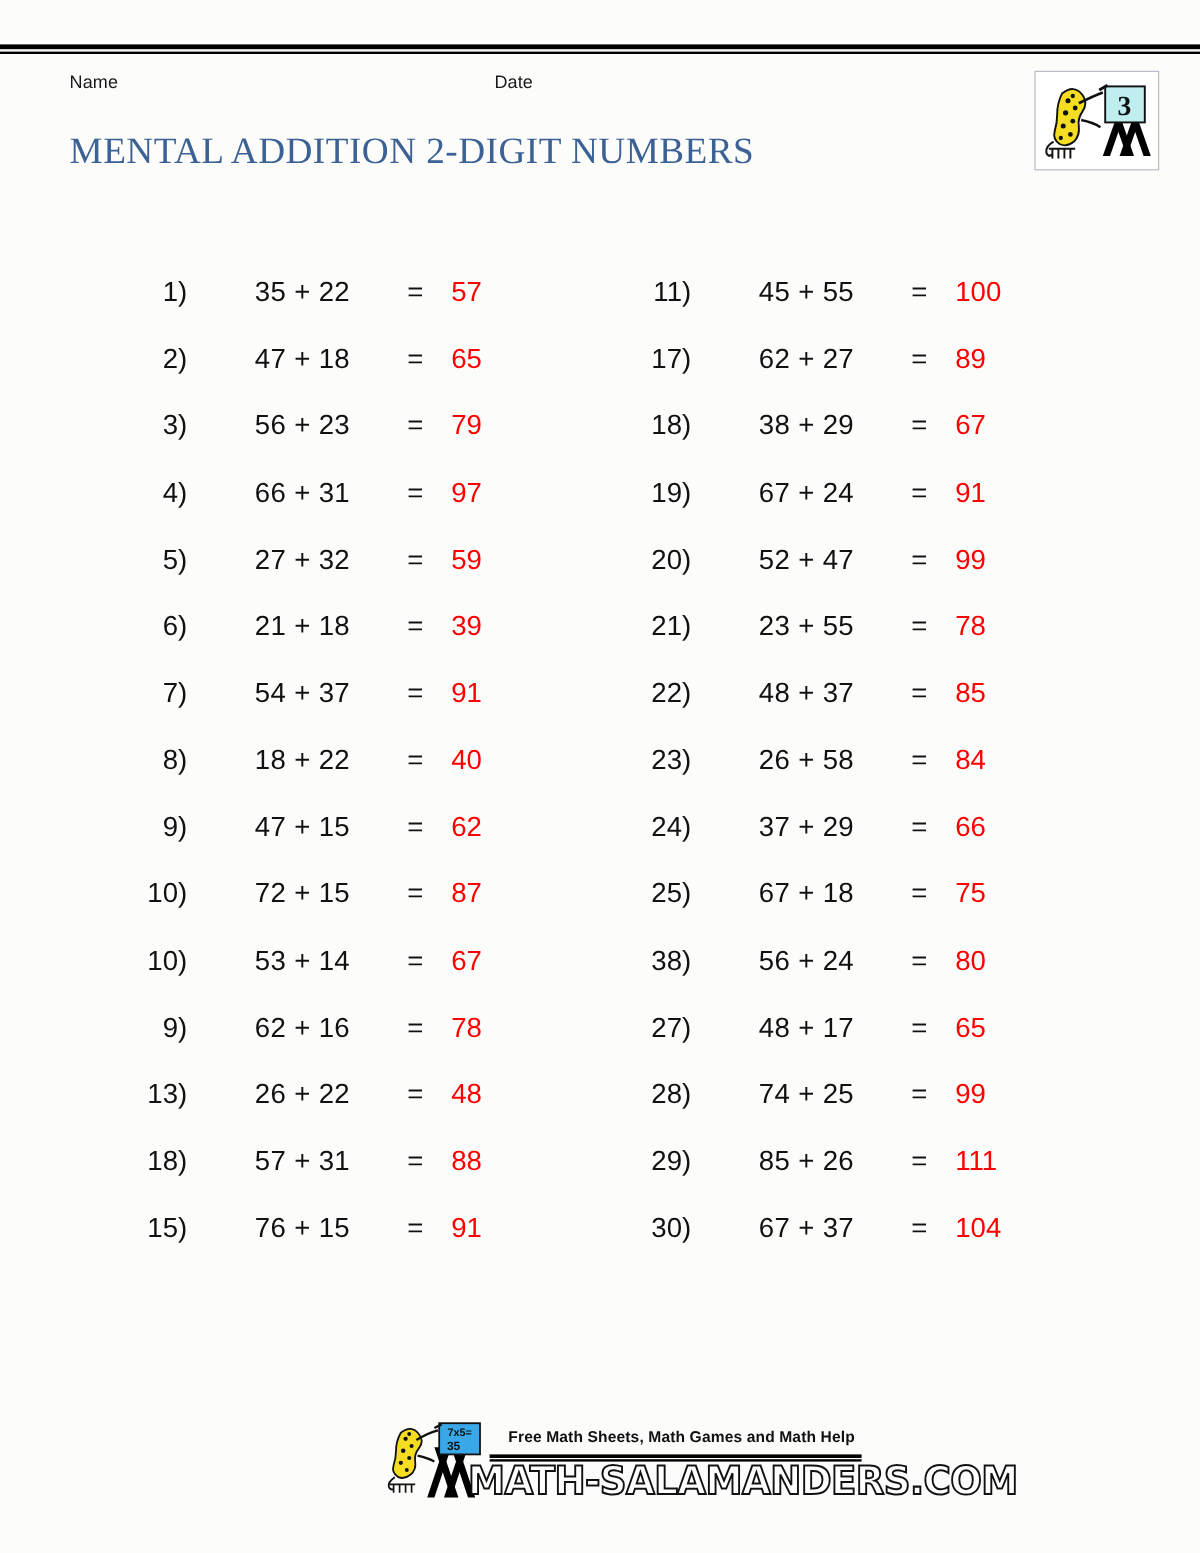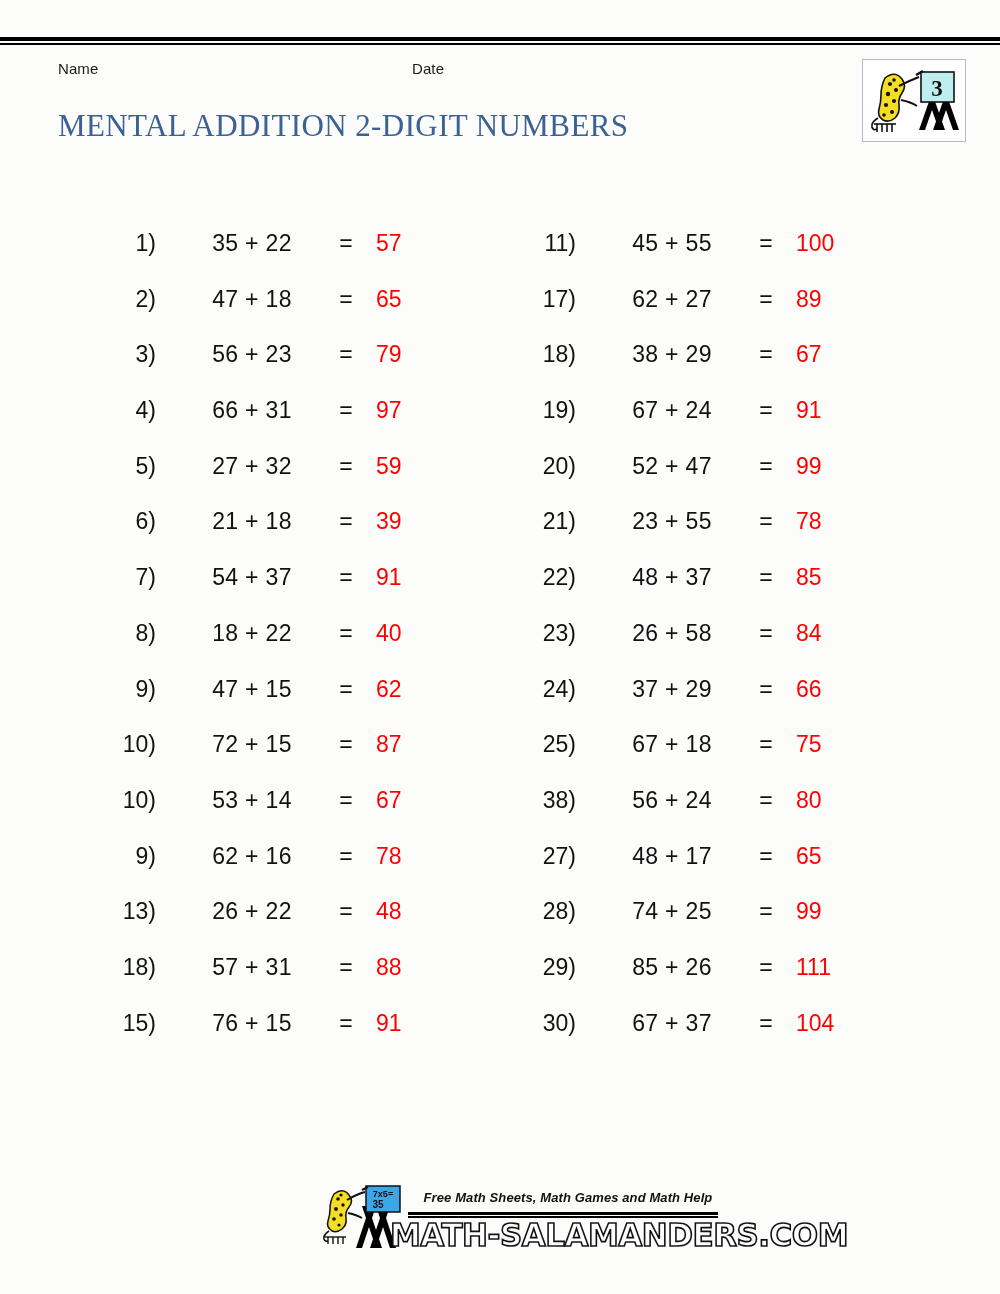--- a/index.html
+++ b/index.html
@@ -163,21 +163,20 @@
     position: absolute;
     left: 96px;
     top: 10px;
     width: 300px;
     text-align: center;
     font-size: 13px;
     font-weight: bold;
     color: #111111;
     letter-spacing: 0.1px;
     white-space: nowrap;
-    font-style: italic;
   }
   .footer-rule {
     position: absolute;
     left: 86px;
     top: 32px;
     width: 310px;
     height: 6px;
   }
   .footer-rule .fr-thick {
     position: absolute;

